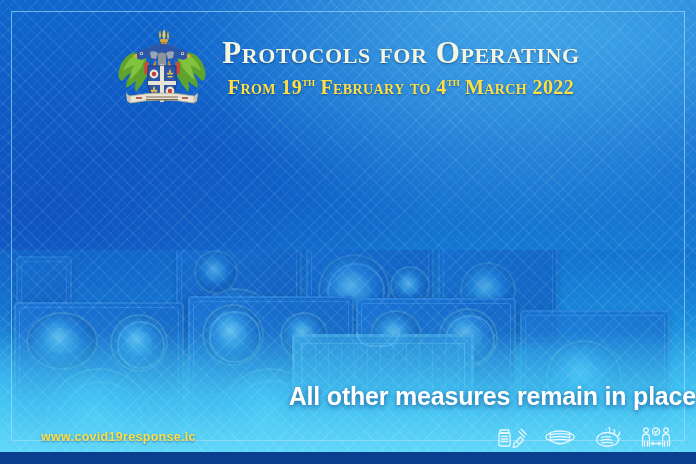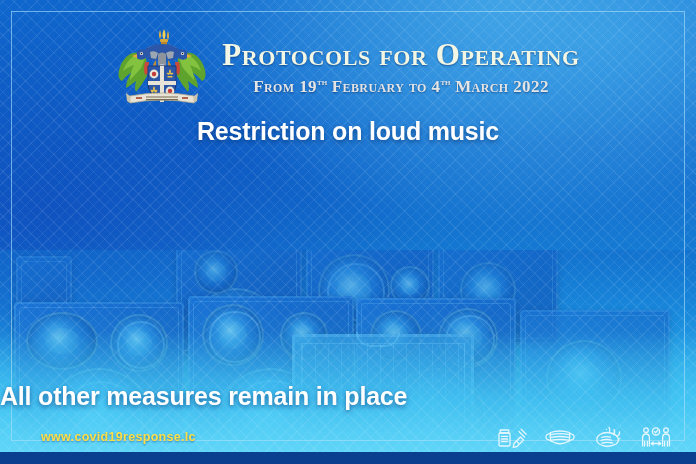--- a/index.html
+++ b/index.html
@@ -103,22 +103,22 @@
     font-size:31px;font-weight:700;
     color:#f2f6e4;
     letter-spacing:.6px;
     font-variant:small-caps;
     text-shadow:0 1px 2px rgba(3,35,90,.55);
     line-height:1.02;
     white-space:nowrap;
   }
   .title-sub{
     font-family:"Liberation Serif",serif;
-    font-size:17px;font-weight:700;
-    color:#e5e5e5;
+    font-size:20px;font-weight:700;
+    color:#fde047;
     letter-spacing:.4px;
     font-variant:small-caps;
     text-shadow:0 1px 2px rgba(3,35,90,.55);
     margin-top:6px;
     white-space:nowrap;
   }
   .title-sub sup{font-size:.62em;vertical-align:super;letter-spacing:0;}
 
   .headline{
     position:absolute;left:0;right:0;top:117px;
@@ -134,21 +134,21 @@
     text-align:center;
     font-size:30.5px;font-weight:400;
     color:#ffffff;
     line-height:1.175;
     letter-spacing:-.4px;
     text-shadow:0 2px 5px rgba(4,40,100,.50);
   }
 
   .footline{
     position:absolute;left:0;right:0;top:382px;
-    text-align:left;
+    text-align:right;
     font-size:25px;font-weight:700;
     color:#ffffff;
     letter-spacing:-.2px;
     text-shadow:0 2px 5px rgba(4,45,110,.60);
   }
 
   .site{
     position:absolute;left:41px;top:430px;
     font-size:12.5px;font-weight:700;
     color:#fde047;
@@ -276,21 +276,20 @@
         <path d="M30 71 L62 71 M30 73.6 L62 73.6" stroke="#7a6f52" stroke-width="1.1"></path>
         <path d="M20 72 L26 72 M66 72 L72 72" stroke="#a3391f" stroke-width="1.6"></path>
       </svg>
 
       <div class="titles">
         <div class="title-main">Protocols for Operating</div>
         <div class="title-sub"><span>From 19</span><sup>th</sup><span> February to 4</span><sup>th</sup><span> March 2022</span></div>
       </div>
     </div>
 
-    <div class="headline">Restriction on loud music</div>
 
 
     <div class="footline">All other measures remain in place</div>
 
     <div class="site">www.covid19response.lc</div>
 
     <div class="icons">
 
       <svg width="30" height="24" viewBox="0 0 30 24" fill="none" stroke="#e6f7ff" stroke-width="1.3" stroke-linecap="round" stroke-linejoin="round">
         <rect x="2" y="8" width="11" height="13" rx="1.2"></rect>

